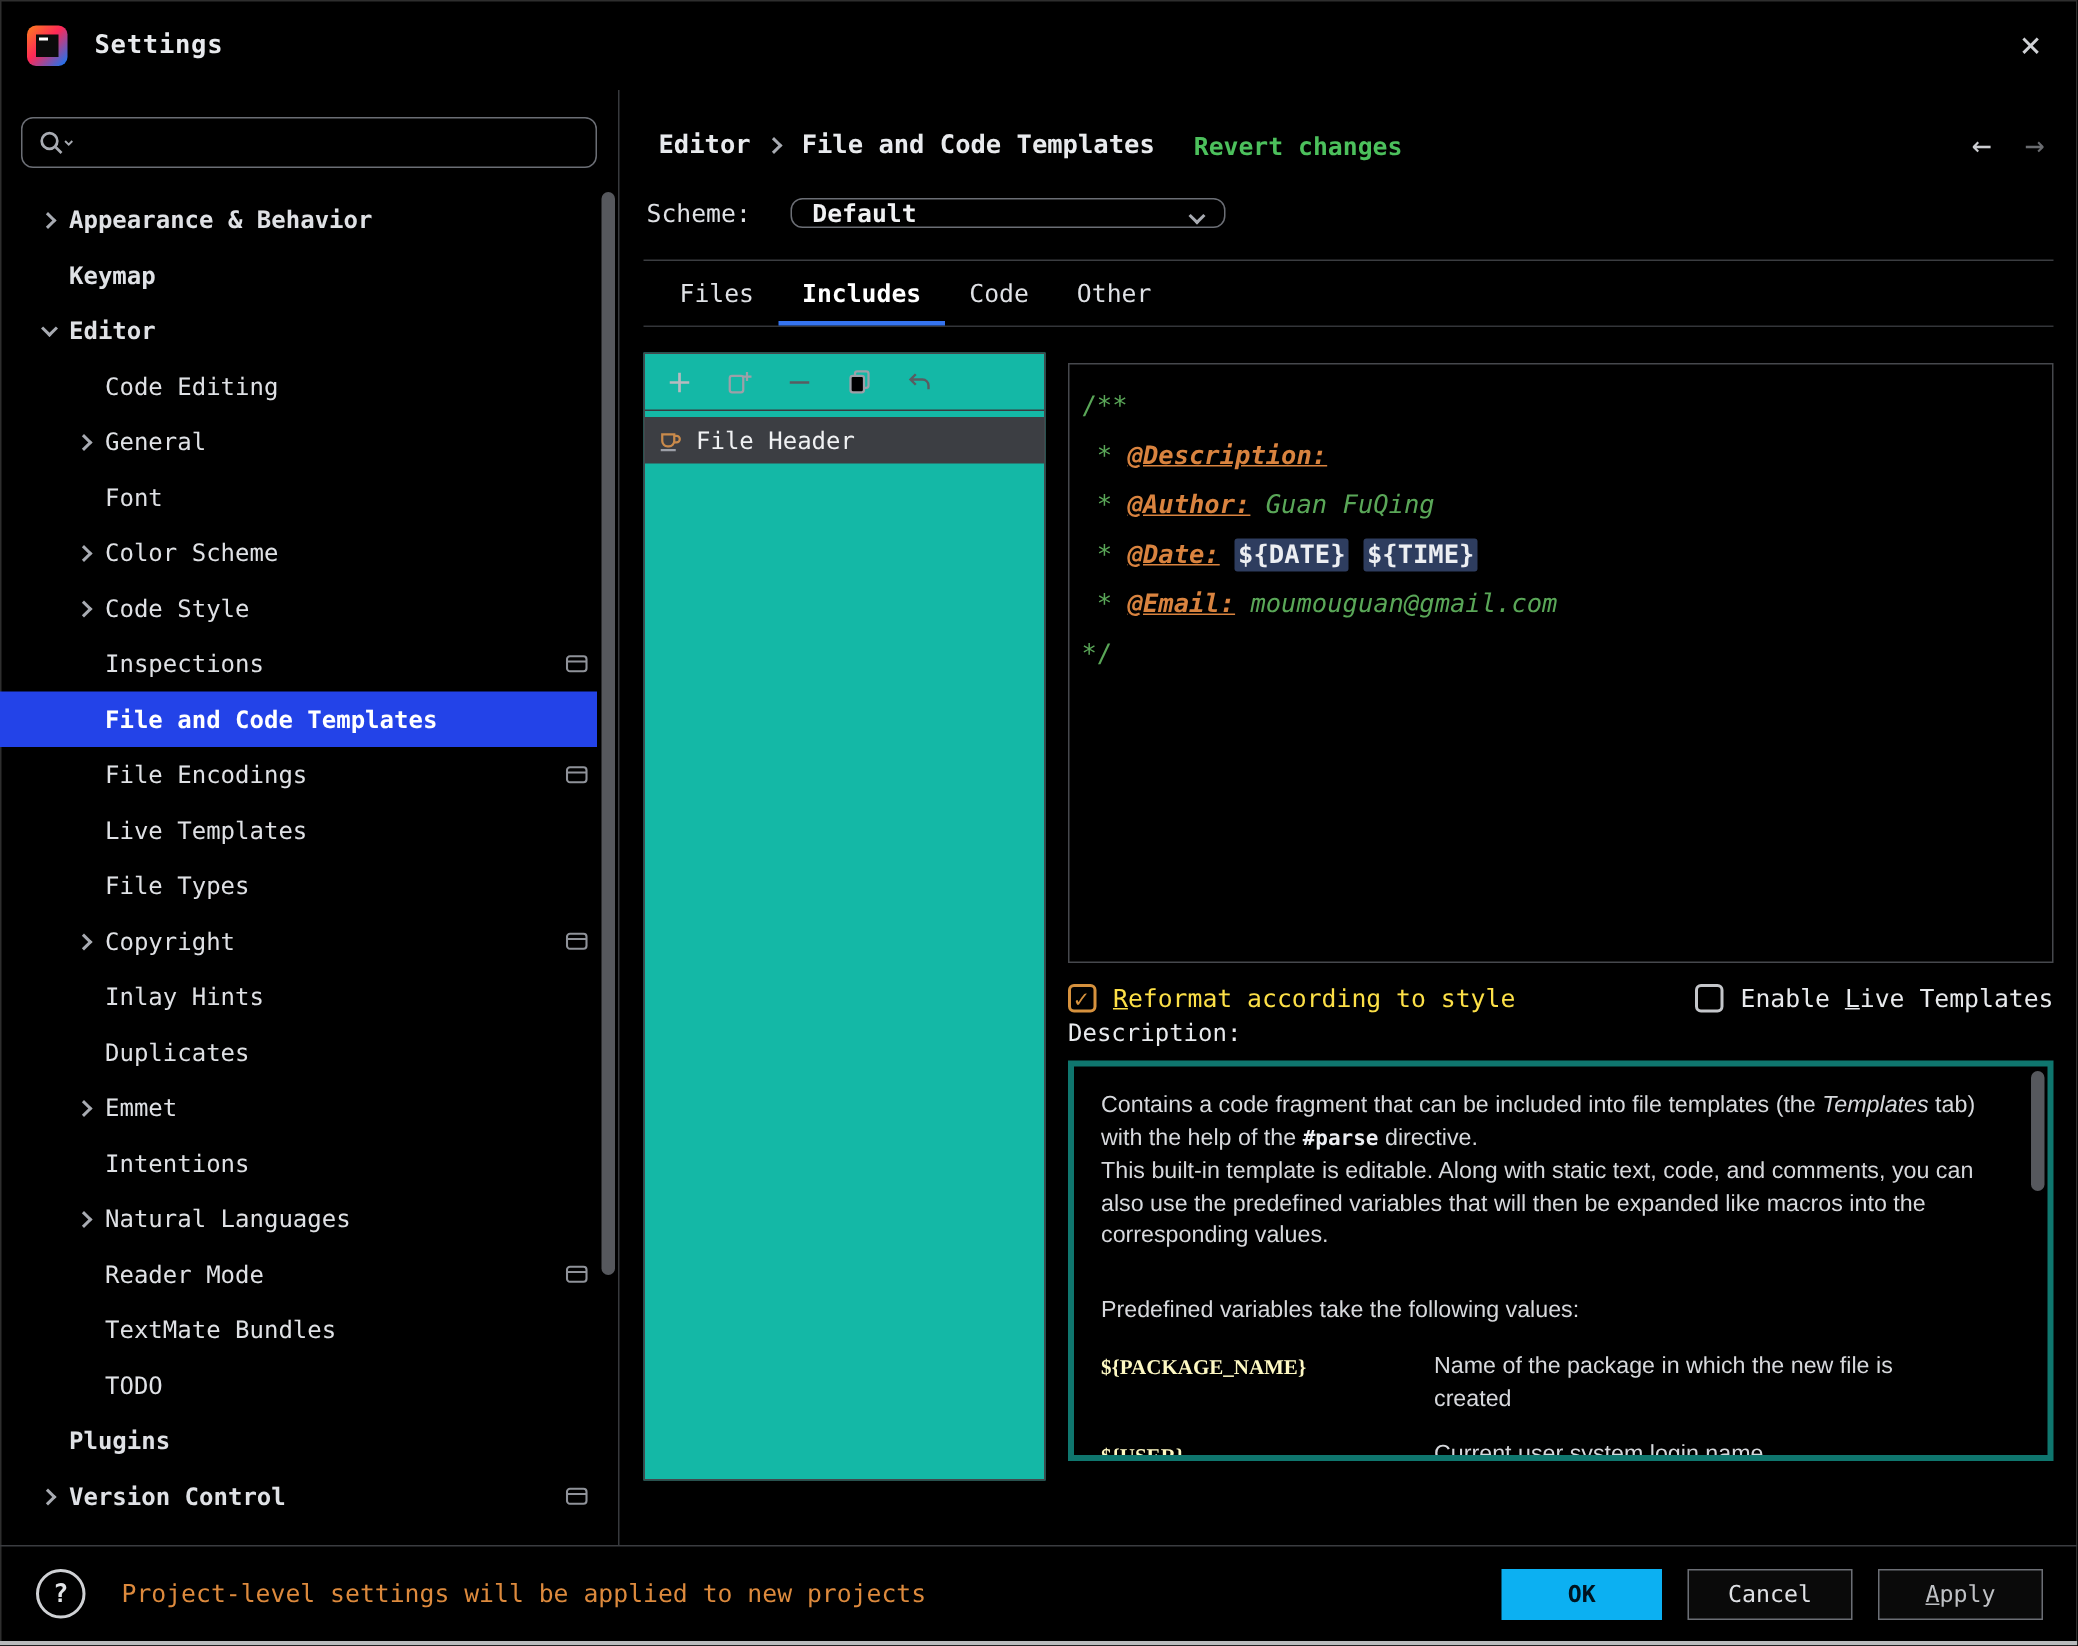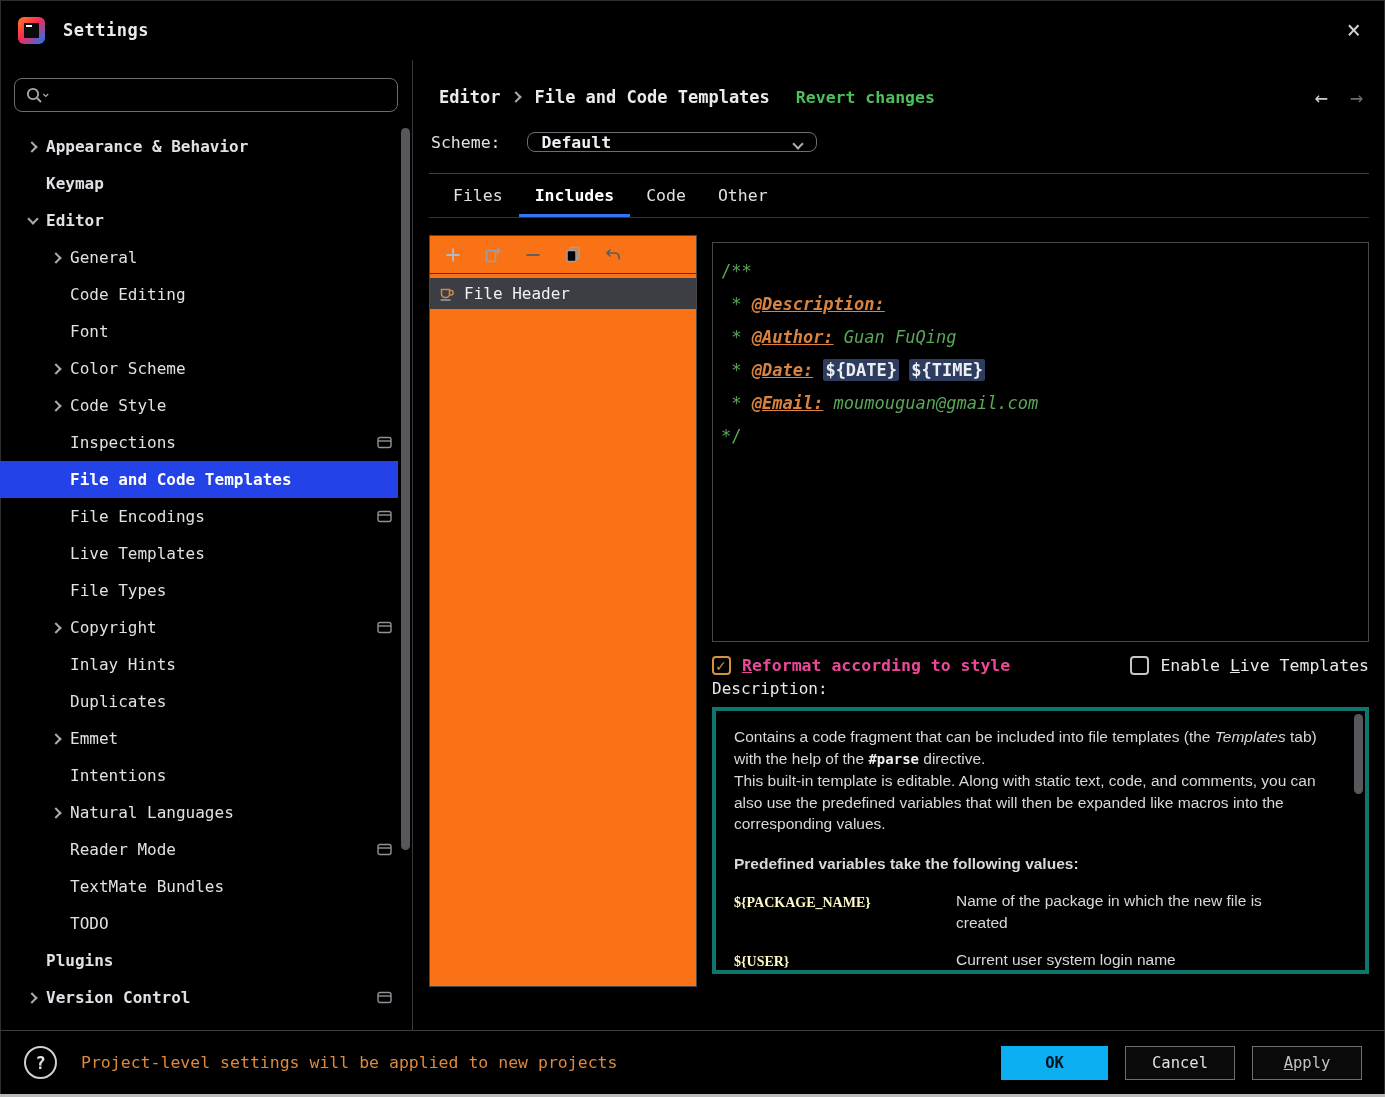--- a/index.html
+++ b/index.html
@@ -53,51 +53,51 @@
     display:flex; align-items:center; padding:0 14px; }
   .dropdown .val { font-size:16.5px; font-weight:700; color:#f0f1f3; }
   .dropdown .dchev { margin-left:auto; }
   .divider { margin-top:13px; height:1px; background:#3b3d41; }
   .tabs-row { margin-top:2px; display:flex; align-items:flex-end; height:42px; border-bottom:1px solid #333539; padding-left:8px; }
   .tab { padding:0 16px; height:41px; display:flex; align-items:center; font-size:16.5px; color:#dfe1e5;
     border-bottom:3px solid transparent; cursor:default; }
   .tab.active { color:#ffffff; font-weight:700; border-bottom-color:#3574f0; }
   .content-row { margin-top:17px; display:flex; align-items:flex-start; }
   
-  .list-panel { width:268px; flex:0 0 auto; height:752px; border:1px solid #46484d; background:#f97316; }
+  .list-panel { width:268px; flex:0 0 auto; height:752px; border:1px solid #46484d; background:#14b8a6; }
   .list-toolbar { height:38px; border-bottom:1px solid #3a3c40; display:flex; align-items:center; gap:22px; padding:0 14px; }
   .tbtn { display:flex; align-items:center; justify-content:center; width:18px; height:18px; }
   .list-item { height:31px; display:flex; align-items:center; background:#3c3e43; padding:0 8px; margin-top:4px; }
   .list-item .cup { margin-right:8px; display:flex; }
   .list-item .ilabel { font-size:16px; color:#f0f1f3; }
   
   .right-col { flex:1 1 auto; margin-left:15px; min-width:0; }
   .editor-box { margin-top:7px; height:400px; border:1px solid #46484d; background:#000; padding:12px 8px 0 8px; overflow:hidden; }
   .cline { font-size:17px; line-height:33px; white-space:pre; color:#5aa758; }
   .cline .star { color:#5aa758; }
   .ctag { color:#d9833f; font-style:italic; font-weight:600; text-decoration:underline; }
   .cval { color:#5aa758; font-style:italic; }
   .cvar { background:#2e3d5f; color:#eceef2; font-weight:700; padding:1px 2px; border-radius:2px; }
   .opts-row { margin-top:14px; display:flex; align-items:center; }
   .cb { width:19px; height:19px; border-radius:4px; flex:0 0 auto; position:relative; }
   .cb.checked { border:2px solid #d6913d; }
   .cb.checked .mark { position:absolute; left:2px; top:-2px; color:#d6913d; font-size:16px; font-weight:700; }
   .cb.unchecked { border:2px solid #c4c6ca; }
   .opt-label { margin-left:11px; font-size:16.5px; }
-  .opt-orange { color:#ec4899;font-weight:bold; }
+  .opt-orange { color:#fde047; }
   .opt-white { color:#e8eaed; }
   .mn { text-decoration:underline; }
   .opt-right { margin-left:auto; display:flex; align-items:center; }
   .desc-label { margin-top:4px; font-size:16px; color:#e8eaed; }
   .desc-box { margin-top:9px; height:267px; border:4px solid #0f766e; position:relative;
     padding:15px 26px 0 18px; font-family:"Liberation Sans","DejaVu Sans",sans-serif;
     font-size:15.5px; line-height:21.5px; color:#d6d8dc; overflow:hidden; }
   .desc-box .codebit { font-family:"DejaVu Sans Mono","Liberation Mono",monospace; font-weight:700; font-size:14px; color:#eceef2; }
   .desc-box .ital { font-style:italic; }
-  .vars-heading { margin-top:18px;font-weight:bold; }
+  .vars-heading { margin-top:28px; }
   .var-row { display:flex; margin-top:16px; }
   .var-name { width:222px; flex:0 0 auto; font-family:Liberation Serif, serif;
     font-weight:700; font-size:14px; color:#fef9c3; padding-top:2px; }
   .var-desc { max-width:340px; }
   .desc-scroll { position:absolute; right:2px; top:3px; width:9px; height:80px; background:#56585d; border-radius:5px; }
   
   .footer { flex:0 0 auto; height:64px; border-top:1px solid #3a3c40; display:flex; align-items:center; padding:0 23px 0 24px; }
   .help-circle { width:33px; height:33px; border-radius:50%; border:2px solid #cfd1d4; display:flex;
     align-items:center; justify-content:center; font-size:17px; font-weight:700; color:#e3e5e8; flex:0 0 auto; }
   .notice { margin-left:24px; font-size:16.5px; color:#dd8a3d; }
@@ -146,28 +146,28 @@
           <span class="chevbox"></span>
           <span class="rlabel">Keymap</span>
         </div>
         <div class="row lvl0 bold">
           <span class="chevbox">
               <i class="chev down"></i>
             </span>
           <span class="rlabel">Editor</span>
         </div>
         <div class="row lvl1">
+          <span class="chevbox"></span>
+          <span class="rlabel">Code Editing</span>
+        </div>
+        <div class="row lvl1">
           <span class="chevbox">
               <i class="chev right"></i>
             </span>
           <span class="rlabel">General</span>
-        </div>
-        <div class="row lvl1">
-          <span class="chevbox"></span>
-          <span class="rlabel">Code Editing</span>
         </div>
         <div class="row lvl1">
           <span class="chevbox"></span>
           <span class="rlabel">Font</span>
         </div>
         <div class="row lvl1">
           <span class="chevbox">
               <i class="chev right"></i>
             </span>
           <span class="rlabel">Color Scheme</span>

